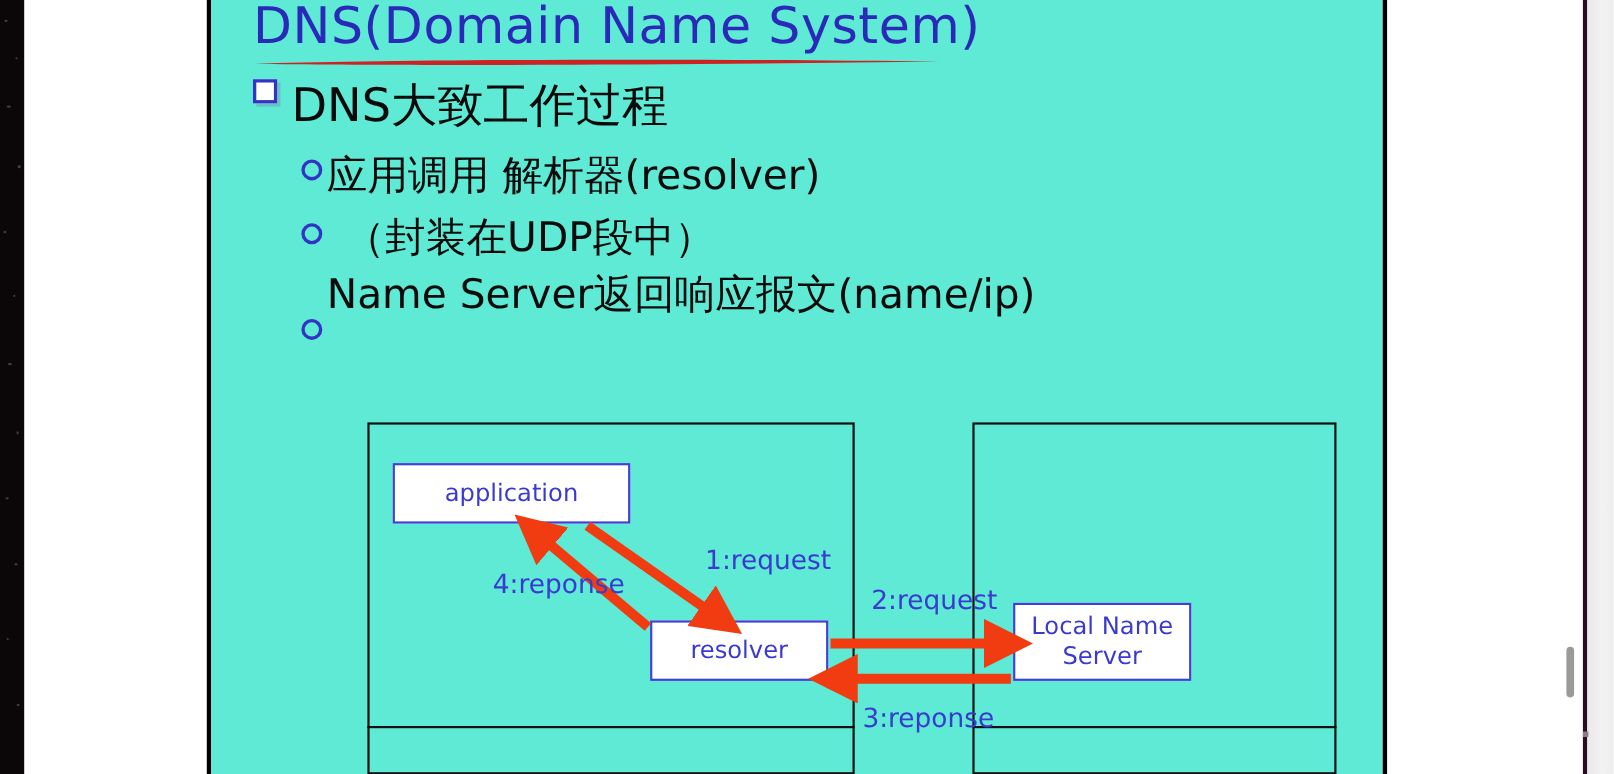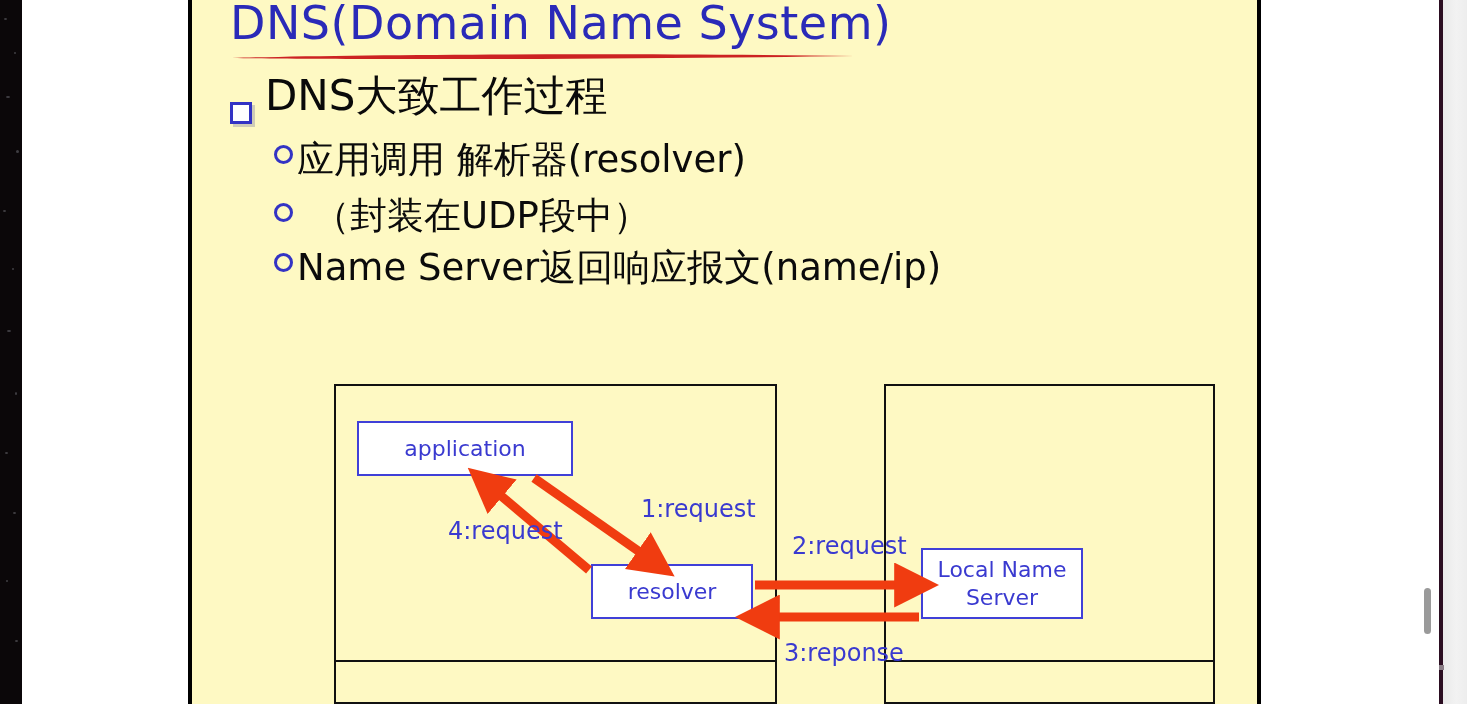--- a/index.html
+++ b/index.html
@@ -18,29 +18,29 @@
 
   .edge-purple{position:absolute;left:1439px;top:0;width:4px;height:704px;background:#2b0d21;}
   .edge-grayband{position:absolute;left:1443px;top:0;width:24px;height:704px;
                  background:linear-gradient(to right,#e9e9e9,#f2f2f2 55%,#ededed);}
   .edge-tick{position:absolute;left:1439px;top:665px;width:5px;height:5px;background:#8a7d86;}
 
   .scroll-thumb{position:absolute;left:1424px;top:588px;width:7px;height:46px;
                 background:#9a9a9a;border-radius:4px;}
 
   
-  .slide{position:absolute;left:192px;top:0;width:1065px;height:704px;background:#fef9c3;}
+  .slide{position:absolute;left:192px;top:0;width:1065px;height:704px;background:#5eead4;}
 
   .title-wrap{position:absolute;left:38px;top:-6px;width:700px;height:72px;}
   .title{font-family:"DejaVu Sans","Liberation Sans",sans-serif;
          font-size:46px;font-weight:400;color:#2a2ab8;letter-spacing:.5px;
          white-space:nowrap;line-height:58px;}
   .title-underline{position:absolute;left:0px;top:58px;width:626px;height:9px;}
 
-  .heading-row{position:absolute;left:38px;top:70px;display:flex;align-items:flex-end;gap:13px;}
+  .heading-row{position:absolute;left:38px;top:70px;display:flex;align-items:flex-start;gap:13px;}
   .sq-bullet{width:22px;height:22px;border:3px solid #3333c4;background:#fff;
              box-shadow:3px 3px 0 rgba(120,120,160,.35);box-sizing:border-box;
              position:relative;top:2px;}
   .heading-text{font-size:42px;color:#0a0a0a;line-height:52px;white-space:nowrap;
                 font-family:"DejaVu Sans","Liberation Sans",sans-serif;}
 
   .bullets{position:absolute;left:82px;top:132px;width:960px;}
   .b-item{display:flex;align-items:flex-start;gap:4px;margin-bottom:2px;}
   .o-bullet{width:19px;height:19px;border:3px solid #3333c4;border-radius:50%;
             box-sizing:border-box;flex:0 0 auto;position:relative;top:13px;}
@@ -103,21 +103,21 @@
         <span class="b-text">应用调用 解析器(resolver)</span>
       </div>
 
       <div class="b-item">
         <span class="o-bullet"></span>
         <span>
           <div class="b-cont">（封装在UDP段中）</div>
         </span>
       </div>
 
-      <div class="b-item" style="margin-top:-4px;">
+      <div class="b-item" style="margin-top:-4px;align-items:flex-end;">
         <span class="o-bullet"></span>
         <span class="b-text">Name Server返回响应报文(name/ip)</span>
       </div>
 
     </div>
 
     <div class="diagram">
 
       <div class="dg-box" style="left:142px;top:384px;width:443px;height:320px;"></div>
       <div class="dg-box" style="left:692px;top:384px;width:331px;height:320px;"></div>
@@ -143,21 +143,21 @@
         <line x1="342" y1="478" x2="462" y2="562" stroke="#f03c10" stroke-width="9" marker-end="url(#ah)"></line>
 
         <line x1="397" y1="570" x2="295" y2="484" stroke="#f03c10" stroke-width="9" marker-end="url(#ah)"></line>
 
         <line x1="563" y1="585" x2="722" y2="585" stroke="#f03c10" stroke-width="9" marker-end="url(#ah)"></line>
 
         <line x1="727" y1="617" x2="568" y2="617" stroke="#f03c10" stroke-width="9" marker-end="url(#ah)"></line>
       </svg>
 
       <div class="arrow-label" style="left:449px;top:495px;">1:request</div>
-      <div class="arrow-label" style="left:256px;top:517px;">4:request</div>
+      <div class="arrow-label" style="left:256px;top:517px;">4:reponse</div>
       <div class="arrow-label" style="left:600px;top:532px;">2:request</div>
       <div class="arrow-label" style="left:592px;top:639px;text-align:center;">3:reponse</div>
 
     </div>
 
   </div>
 
   <div class="rule-right"></div>
   <div class="scroll-thumb"></div>
   <div class="edge-purple"></div>

